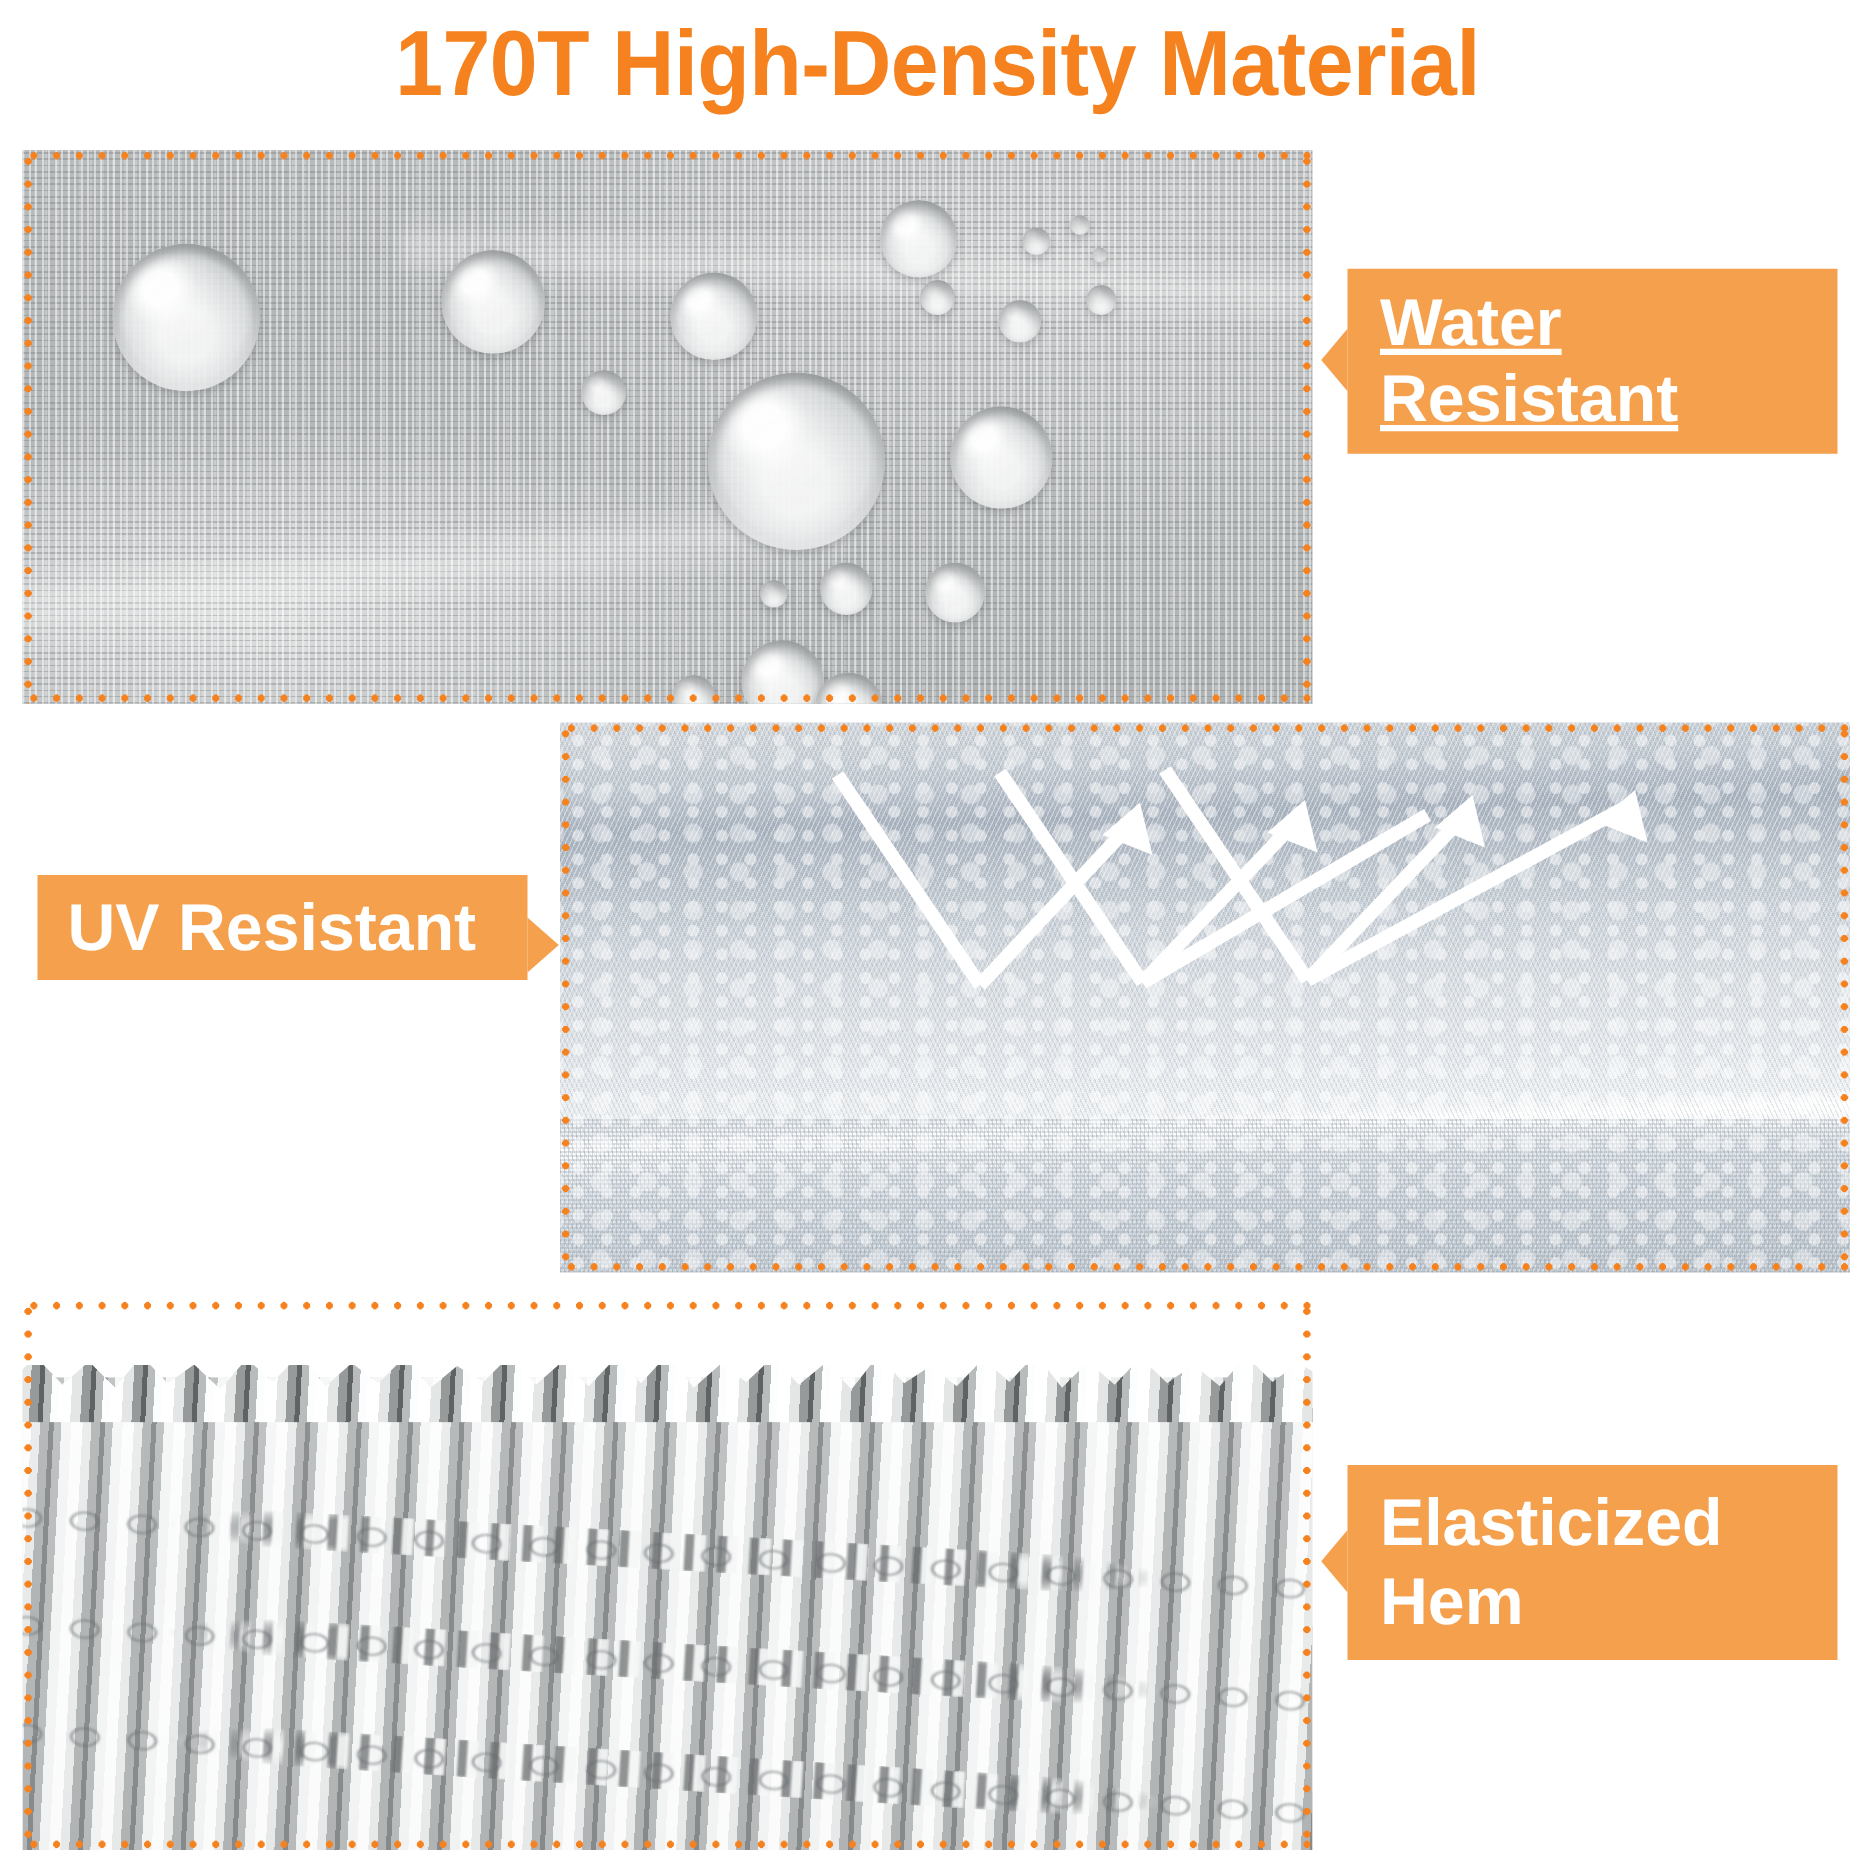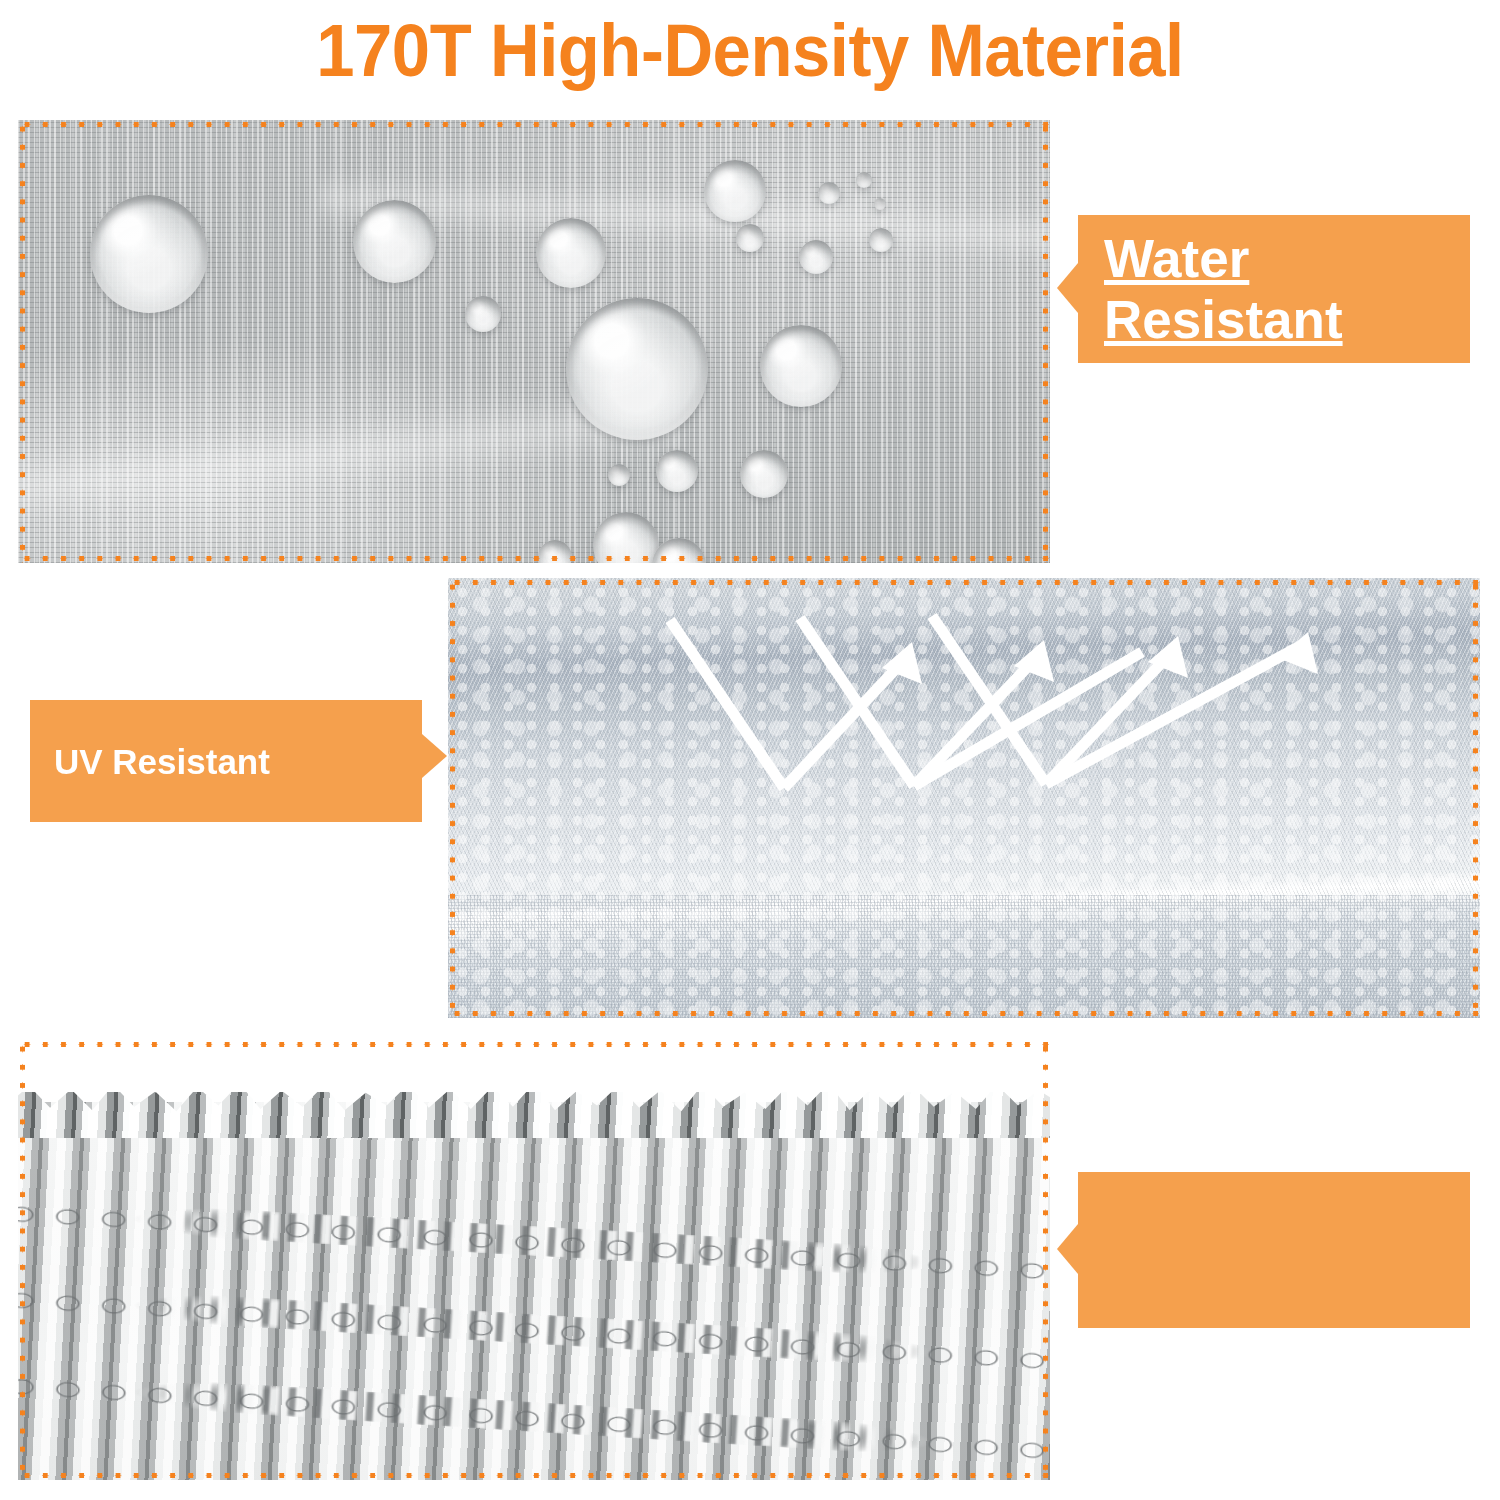--- a/index.html
+++ b/index.html
@@ -250,23 +250,23 @@
   #badge-water {
     left: 1078px; top: 215px; width: 392px; height: 148px;
     padding: 0 0 0 26px;
     font-size: 53px;
     line-height: 61px;
     text-decoration: underline;
   }
   #badge-water .arrow { top: 48px; }
 
   #badge-uv {
-    left: 30px; top: 700px; width: 392px; height: 122px;
+    left: 30px; top: 700px; width: 392px; height: 84px;
     padding: 0 0 0 24px;
-    font-size: 35px;
+    font-size: 53px;
     line-height: 61px;
   }
   #badge-uv .arrow { top: 34px; }
 
   #badge-hem {
     left: 1078px; top: 1172px; width: 392px; height: 156px;
     padding: 0 0 0 26px;
     font-size: 53px;
     line-height: 63px;
   }
@@ -387,13 +387,15 @@
 </div>
 <div class="dotted-frame" style="left:18px; top:1040px; width:1032px; height:440px;">
   <div class="edge h" style="left:0; top:0; width:1032px;"></div>
   <div class="edge h" style="left:0; bottom:0; width:1032px;"></div>
   <div class="edge v" style="left:0; top:0; height:440px;"></div>
   <div class="edge v" style="right:0; top:0; height:440px;"></div>
 </div>
 
 <div class="badge left-arrow" id="badge-hem">
   <span class="arrow"></span>
+  <span class="badge-text">Elasticized
+Hem</span>
 </div>
 
 </body></html>

